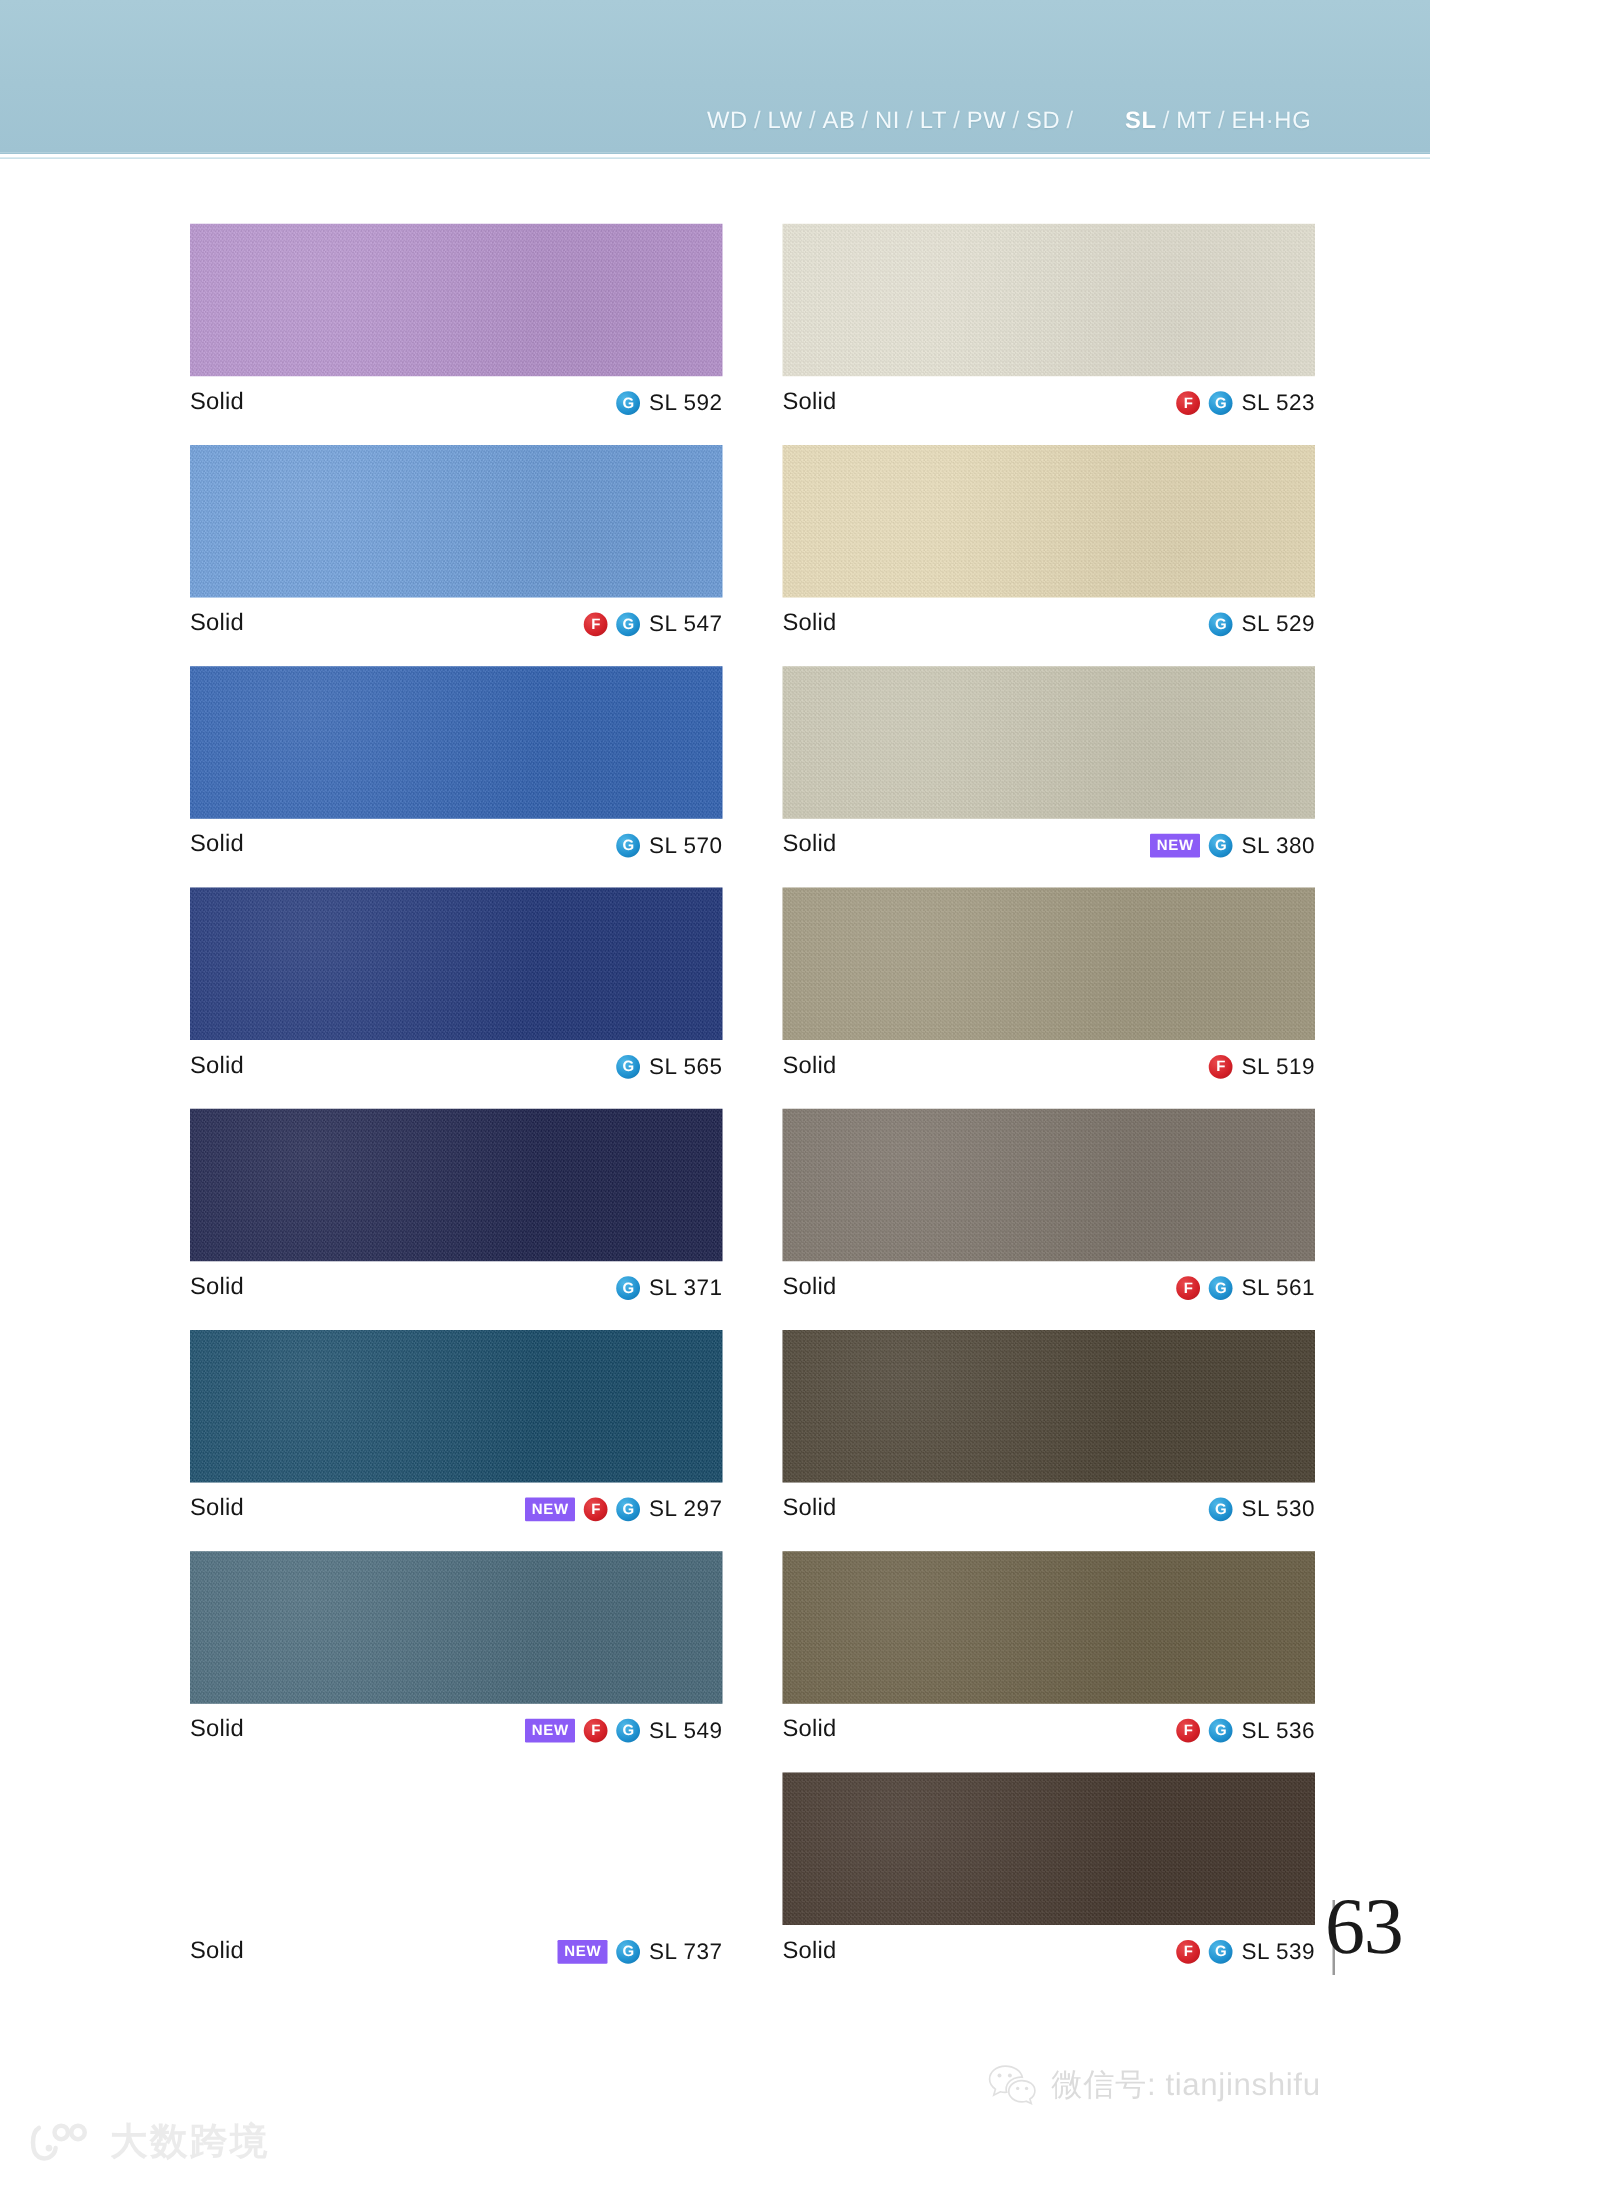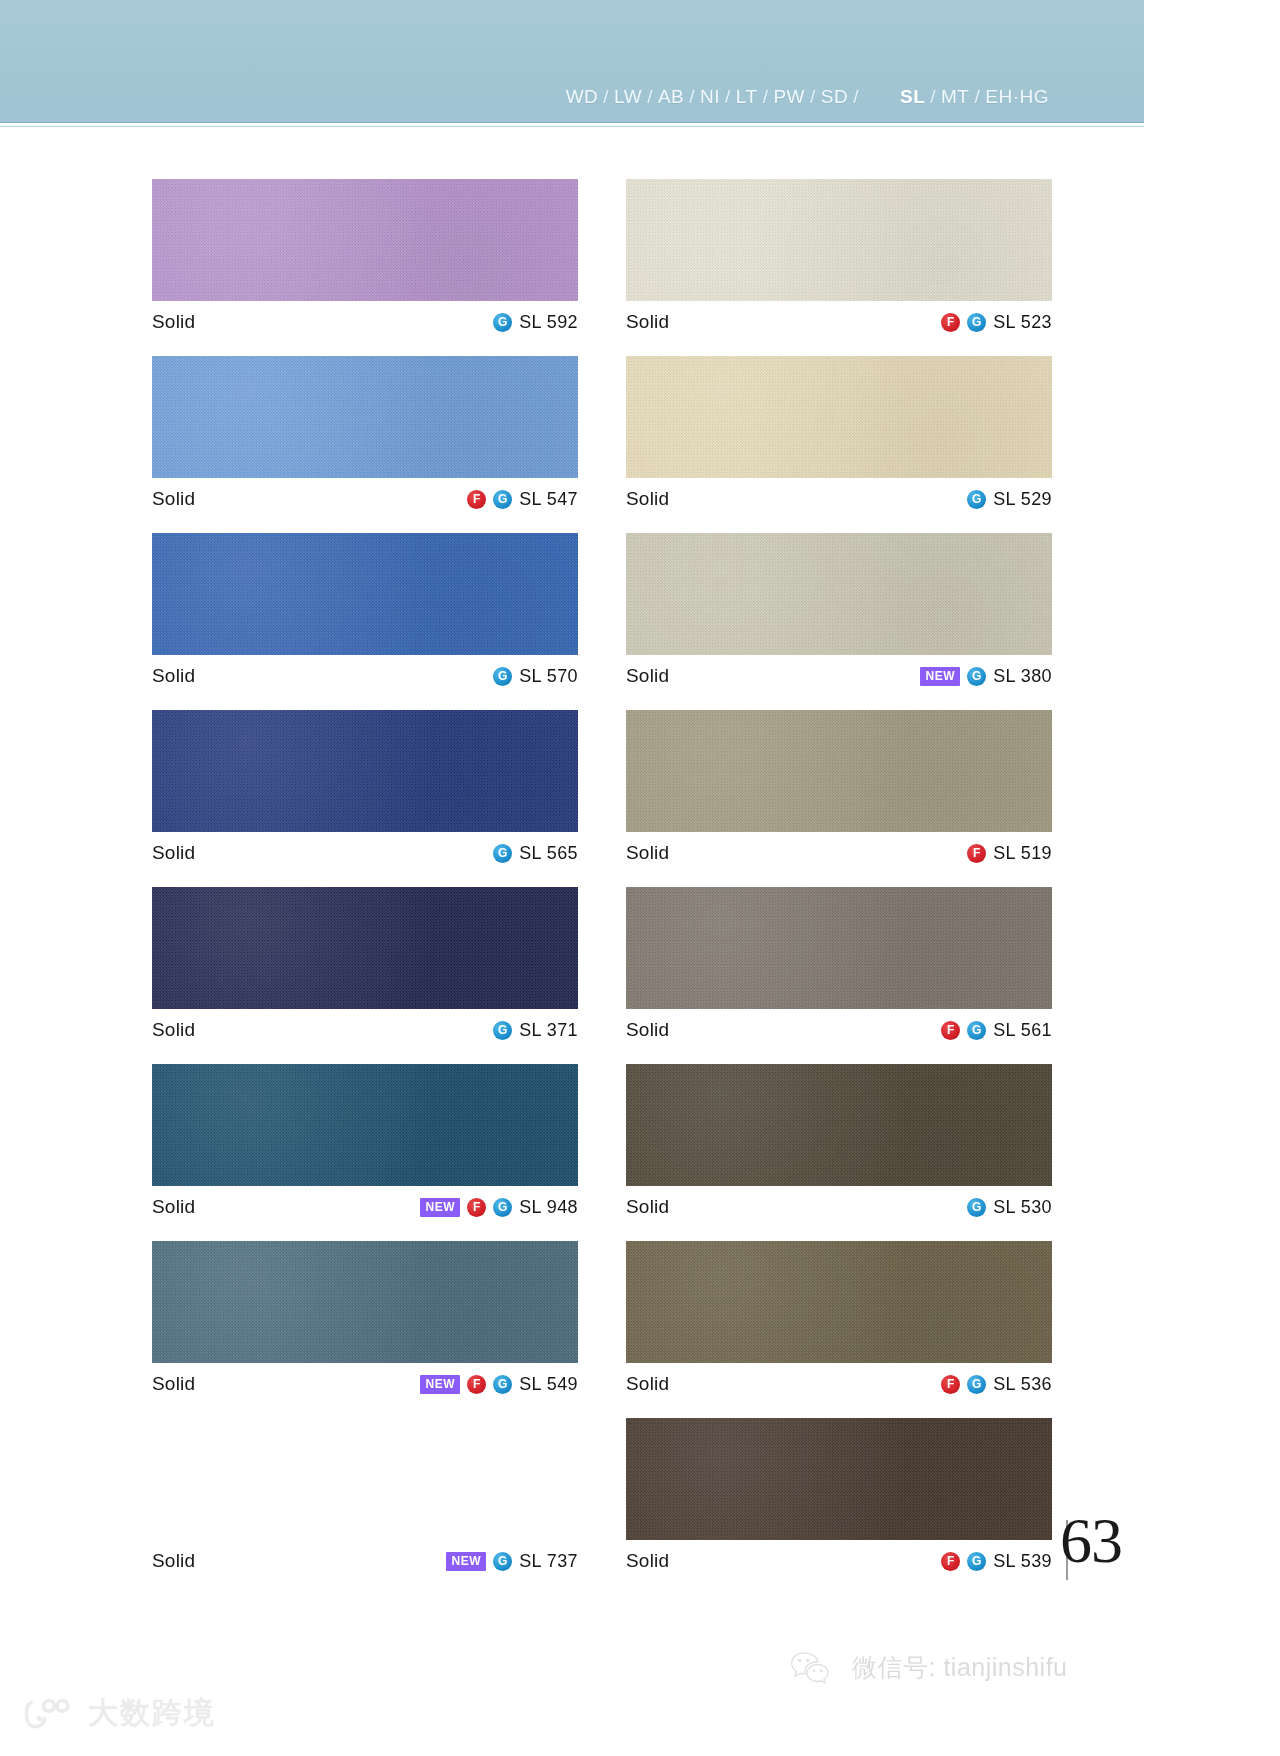--- a/index.html
+++ b/index.html
@@ -156,21 +156,21 @@
     background:#9a9a9a;
   }
 
   
   .wm-wechat{
     position:absolute;
     left:790px;
     bottom:72px;
     display:flex;
     align-items:center;
-    gap:22px;
+    gap:11px;
     opacity:.30;
   }
   .wm-wechat .wtext{
     font-size:25px;
     color:#8c8c8c;
     white-space:nowrap;
     letter-spacing:.5px;
   }
   .wechat-mark{ width:40px; height:34px; }
 
@@ -253,21 +253,21 @@
         </div>
       </div>
       <div class="cell">
         <div class="swatch" style="background: rgb(25, 77, 107);"></div>
         <div class="caption">
           <span class="finish">Solid</span>
           <span class="meta">
             <span class="badge-new">NEW</span>
             <span class="dot dot-f">F</span>
             <span class="dot dot-g">G</span>
-            <span class="code">SL 948</span>
+            <span class="code">SL 297</span>
           </span>
         </div>
       </div>
       <div class="cell">
         <div class="swatch" style="background: rgb(74, 107, 124);"></div>
         <div class="caption">
           <span class="finish">Solid</span>
           <span class="meta">
             <span class="badge-new">NEW</span>
             <span class="dot dot-f">F</span>

